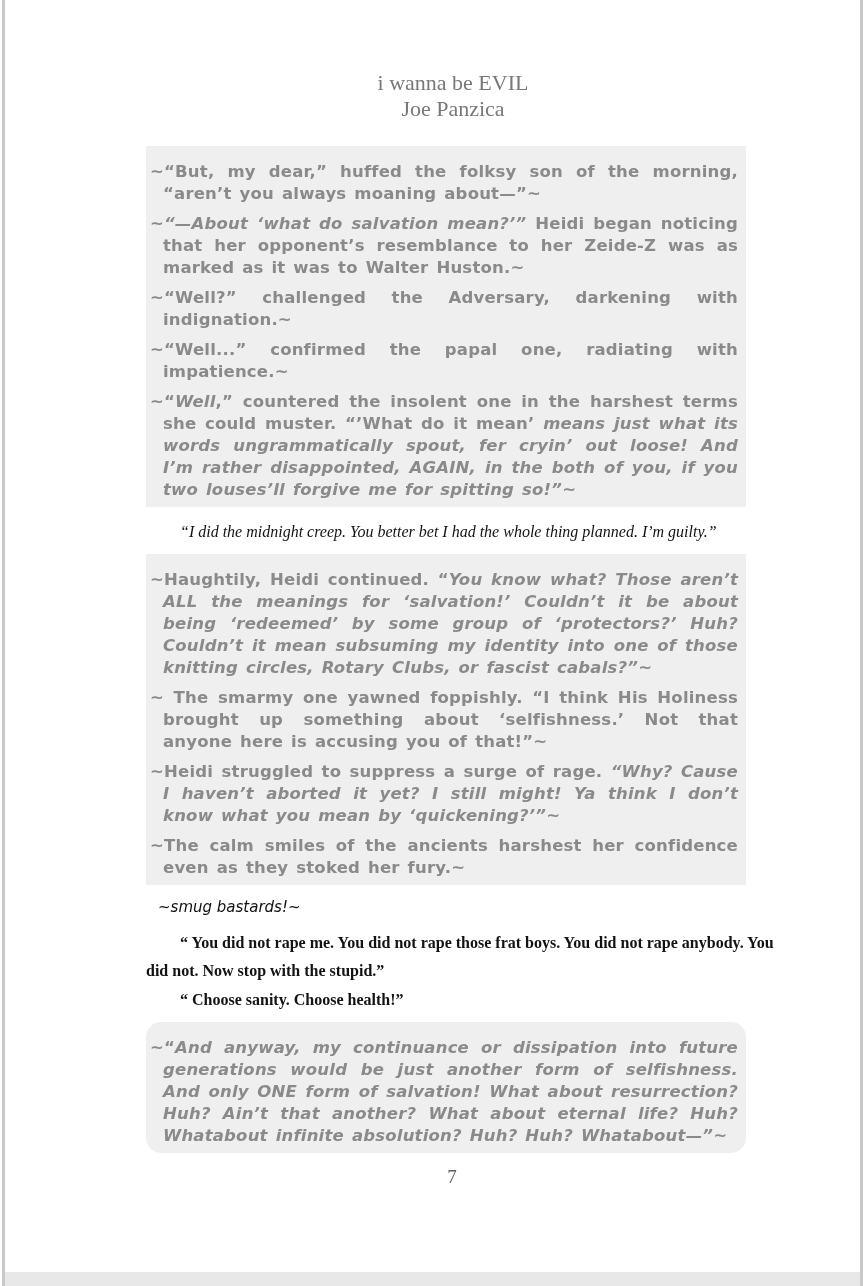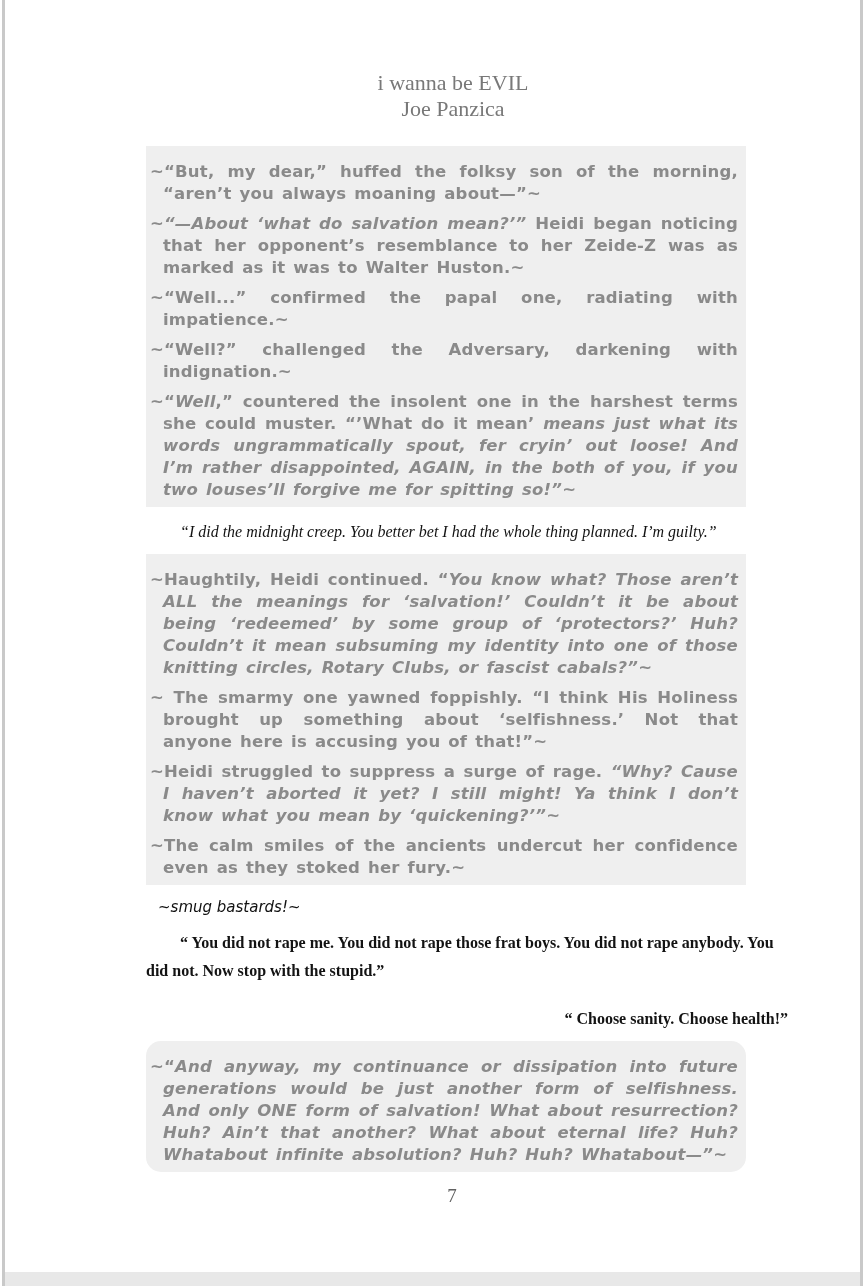--- a/index.html
+++ b/index.html
@@ -78,21 +78,21 @@
   .serif-quote.bold {
     font-style: normal;
     font-weight: bold;
     line-height: 28px;
   }
   .mt-block1 { margin-top: 24px; }
   .mt-quote1 { margin-top: 11px; }
   .mt-block2 { margin-top: 9px; }
   .mt-caption { margin-top: 3px; }
   .mt-quote2 { margin-top: 12px; }
-  .mt-quote3 { margin-top: 20px; text-align: right; }
+  .mt-quote3 { margin-top: 1px; }
   .mt-block3 { margin-top: 8px; border-radius: 15px; }
   .mt-pagenum { margin-top: 13px; }
   .aside-caption {
     font-family: "DejaVu Sans", sans-serif;
     font-style: italic;
     font-weight: 500;
     color: #111111;
     font-size: 15px;
     line-height: 20px;
     text-align: left;
@@ -118,32 +118,32 @@
   <div class="main-col">
 
     <div class="book-heading">
       <div>i wanna be EVIL</div>
       <div>Joe Panzica</div>
     </div>
 
     <div class="comic-block mt-block1">
       <p class="comic-p"><span>~“But, my dear,” huffed the folksy son of the morning, “aren’t you always moaning about—”~</span></p>
       <p class="comic-p"><span>~</span><span class="it">“—About ‘what do salvation mean?’”</span><span> Heidi began noticing that her opponent’s resemblance to her Zeide-Z was as marked as it was to Walter Huston.~</span></p>
+      <p class="comic-p"><span>~“Well?” challenged the Adversary, darkening with indignation.~</span></p>
       <p class="comic-p"><span>~“Well...” confirmed the papal one, radiating with impatience.~</span></p>
-      <p class="comic-p"><span>~“Well?” challenged the Adversary, darkening with indignation.~</span></p>
       <p class="comic-p"><span>~“</span><span class="it">Well</span><span>,” countered the insolent one in the harshest terms she could muster. “’What do it mean’ </span><span class="it">means just what its words ungrammatically spout, fer cryin’ out loose! And I’m rather disappointed, AGAIN, in the both of you, if you two louses’ll forgive me for spitting so!”~</span></p>
     </div>
 
     <p class="serif-quote mt-quote1">“I did the midnight creep. You better bet I had the whole thing planned. I’m guilty.”</p>
 
     <div class="comic-block mt-block2">
       <p class="comic-p"><span>~Haughtily, Heidi continued. “</span><span class="it">You know what? Those aren’t ALL the meanings for ‘salvation!’ Couldn’t it be about being ‘redeemed’ by some group of ‘protectors?’ Huh? Couldn’t it mean subsuming my identity into one of those knitting circles, Rotary Clubs, or fascist cabals?”</span><span>~</span></p>
       <p class="comic-p"><span>~ The smarmy one yawned foppishly. “I think His Holiness brought up something about ‘selfishness.’ Not that anyone here is accusing you of that!”~</span></p>
       <p class="comic-p"><span>~Heidi struggled to suppress a surge of rage. </span><span class="it">“Why? Cause I haven’t aborted it yet? I still might! Ya think I don’t know what you mean by ‘quickening?’”</span><span>~</span></p>
-      <p class="comic-p"><span>~The calm smiles of the ancients undercut her confidence even as they stoked her fury.~</span></p>
+      <p class="comic-p"><span>~The calm smiles of the ancients harshest her confidence even as they stoked her fury.~</span></p>
     </div>
 
     <p class="aside-caption mt-caption">~smug bastards!~</p>
 
     <p class="serif-quote bold mt-quote2">“ You did not rape me. You did not rape those frat boys. You did not rape anybody. You did not. Now stop with the stupid.”</p>
 
     <p class="serif-quote bold mt-quote3">“ Choose sanity. Choose health!”</p>
 
     <div class="comic-block mt-block3">
       <p class="comic-p"><span>~“</span><span class="it">And anyway, my continuance or dissipation into future generations would be just another form of selfishness. And only ONE form of salvation! What about resurrection? Huh? Ain’t that another? What about eternal life? Huh? Whatabout infinite absolution? Huh? Huh? Whatabout—”</span><span>~</span></p>

